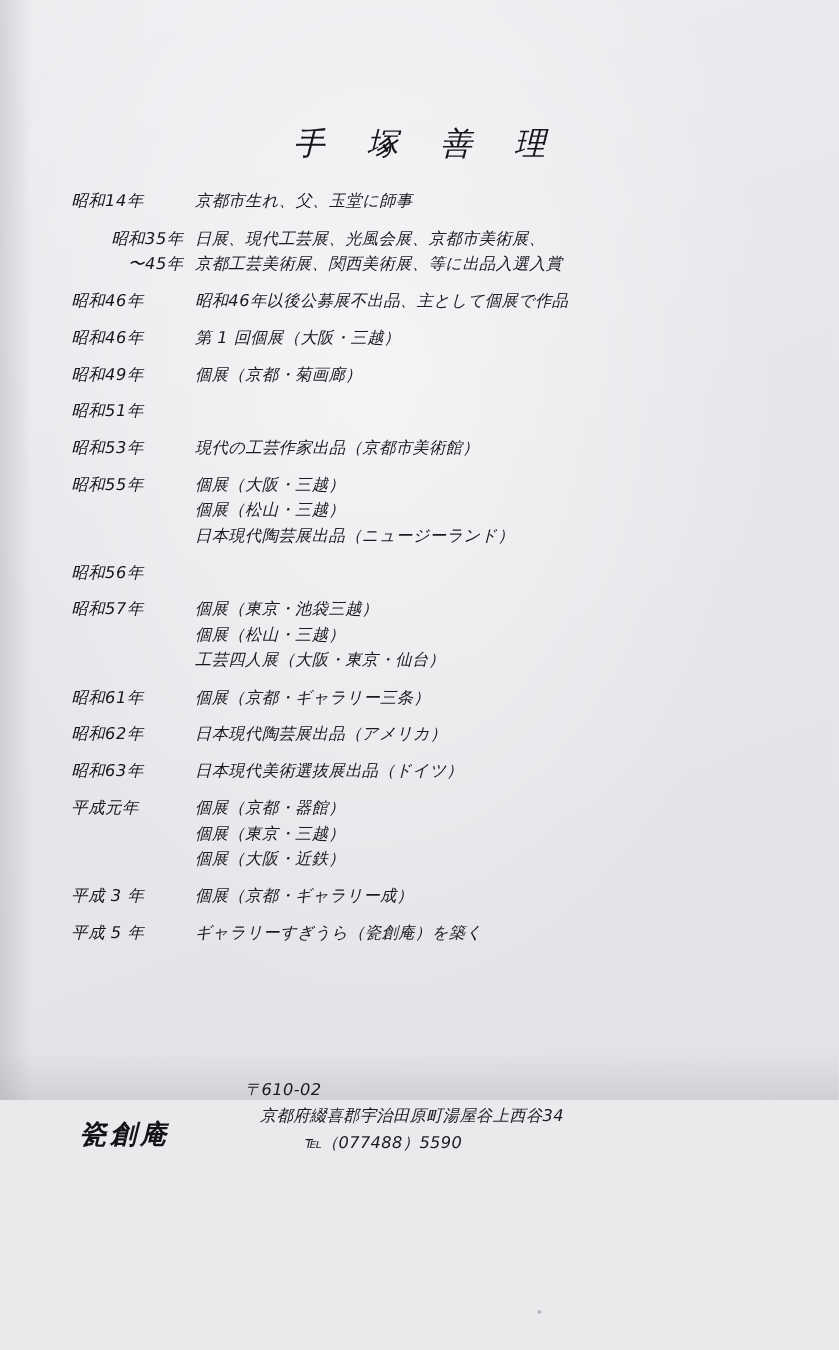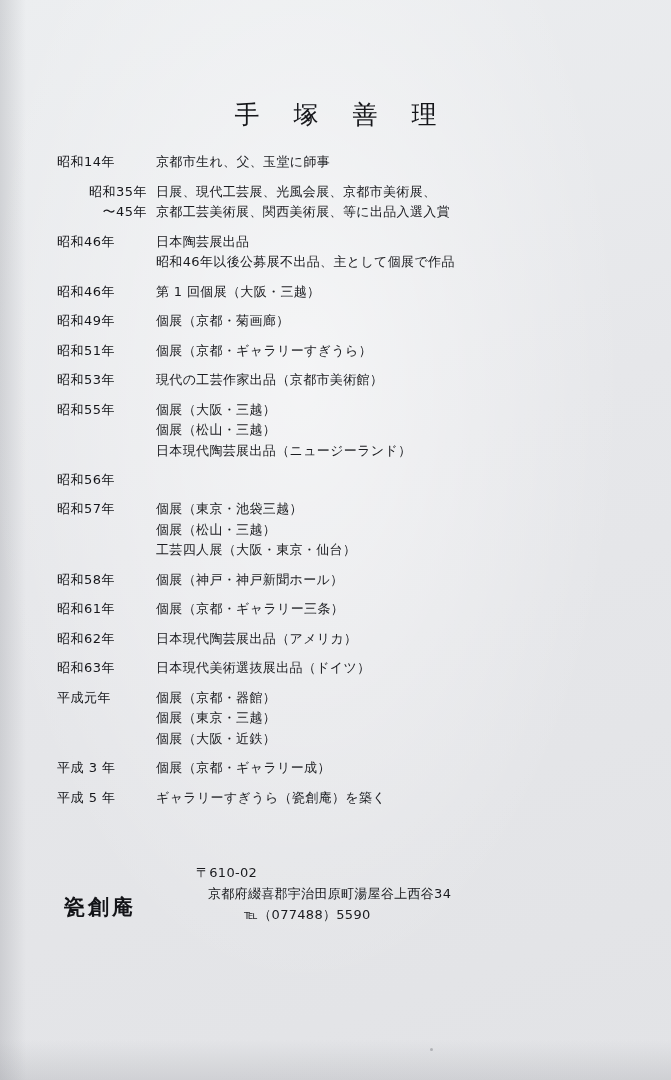--- a/index.html
+++ b/index.html
@@ -10,23 +10,24 @@
     width: 671px;
     height: 1080px;
     background: #e9eaec;
     font-family: "Liberation Sans", sans-serif;
     color: #1b1c20;
     overflow: hidden;
   }
   .page {
     position: relative;
     width: 671px;
-    height: 1080px;
+    height: 880px;
     background: linear-gradient(160deg, #eceef0 0%, #e6e7ea 45%, #e2e3e6 100%);
     box-sizing: border-box;
+    font-style: italic;
   }
   .paper-shade {
     position: absolute;
     left: 0; top: 0; right: 0; bottom: 0;
     background: radial-gradient(ellipse at 45% 35%, rgba(255,255,255,0.55) 0%, rgba(255,255,255,0.0) 62%);
     pointer-events: none;
   }
   .edge-left {
     position: absolute;
     left: 0; top: 0; bottom: 0;
@@ -154,41 +155,37 @@
         <div class="era right">昭和35年
 〜45年</div>
         <div class="events">
           <div class="event">日展、現代工芸展、光風会展、京都市美術展、</div>
           <div class="event">京都工芸美術展、関西美術展、等に出品入選入賞</div>
         </div>
       </div>
       <div class="row">
         <div class="era">昭和46年</div>
         <div class="events">
-          <div class="event">日本陶芸展出品</div>
           <div class="event">昭和46年以後公募展不出品、主として個展で作品</div>
         </div>
       </div>
       <div class="row">
         <div class="era">昭和46年</div>
         <div class="events">
           <div class="event">第 1 回個展（大阪・三越）</div>
         </div>
       </div>
       <div class="row">
         <div class="era">昭和49年</div>
         <div class="events">
           <div class="event">個展（京都・菊画廊）</div>
         </div>
       </div>
       <div class="row">
         <div class="era">昭和51年</div>
-        <div class="events">
-          <div class="event">個展（京都・ギャラリーすぎうら）</div>
-        </div>
       </div>
       <div class="row">
         <div class="era">昭和53年</div>
         <div class="events">
           <div class="event">現代の工芸作家出品（京都市美術館）</div>
         </div>
       </div>
       <div class="row">
         <div class="era">昭和55年</div>
         <div class="events">
@@ -199,26 +196,20 @@
       </div>
       <div class="row">
         <div class="era">昭和56年</div>
       </div>
       <div class="row">
         <div class="era">昭和57年</div>
         <div class="events">
           <div class="event">個展（東京・池袋三越）</div>
           <div class="event">個展（松山・三越）</div>
           <div class="event">工芸四人展（大阪・東京・仙台）</div>
-        </div>
-      </div>
-      <div class="row">
-        <div class="era">昭和58年</div>
-        <div class="events">
-          <div class="event">個展（神戸・神戸新聞ホール）</div>
         </div>
       </div>
       <div class="row">
         <div class="era">昭和61年</div>
         <div class="events">
           <div class="event">個展（京都・ギャラリー三条）</div>
         </div>
       </div>
       <div class="row">
         <div class="era">昭和62年</div>

